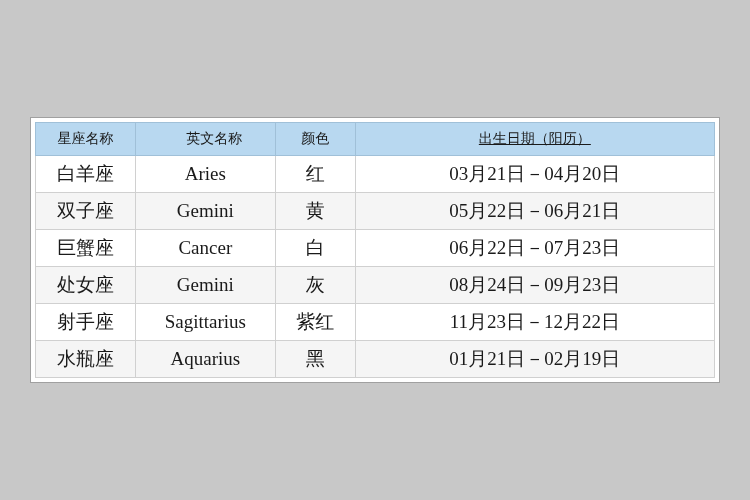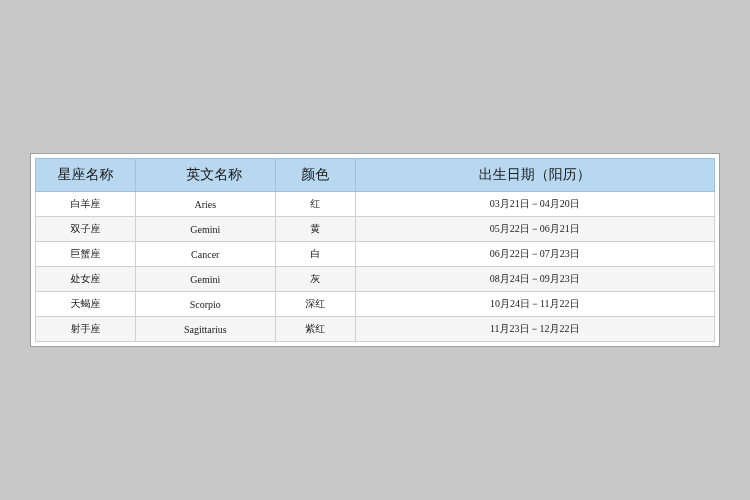--- a/index.html
+++ b/index.html
@@ -38,32 +38,32 @@
       border: 1px solid #a0c0d8;
       font-weight: normal;
       font-size: 14px;
     }
 
     td {
       text-align: center;
       padding: 5px 10px;
       border: 1px solid #d0d0d0;
       color: #1a1a1a;
-      font-size: 10px;
+      font-size: 19px;
       background-color: #ffffff;
     }
 
     tr:nth-child(even) td {
       background-color: #f5f5f5;
     }
 
     .col-chinese { width: 100px; margin-left: 20px; }
     .col-english { width: 140px; padding-left: 28px; }
     .col-color   { width: 80px; }
-    .col-date    { width: 360px; }
+    .col-date    { width: 360px; text-decoration: underline; }
   </style>
 </head>
 <body>
 
 <div class="table-container">
   <table>
     <thead>
       <tr>
         <th class="col-chinese">星座名称</th>
         <th class="col-english">英文名称</th>
@@ -90,26 +90,26 @@
           <td>白</td>
           <td>06月22日－07月23日</td>
         </tr>
         <tr>
           <td>处女座</td>
           <td>Gemini</td>
           <td>灰</td>
           <td>08月24日－09月23日</td>
         </tr>
         <tr>
-          <td>天蝎座</td>
-          <td>Scorpio</td>
-          <td>深红</td>
-          <td>10月24日－11月22日</td>
-        </tr>
-        <tr>
           <td>射手座</td>
           <td>Sagittarius</td>
           <td>紫红</td>
           <td>11月23日－12月22日</td>
+        </tr>
+        <tr>
+          <td>水瓶座</td>
+          <td>Aquarius</td>
+          <td>黑</td>
+          <td>01月21日－02月19日</td>
         </tr>
       </tbody>
   </table>
 </div>
 
 </body></html>

